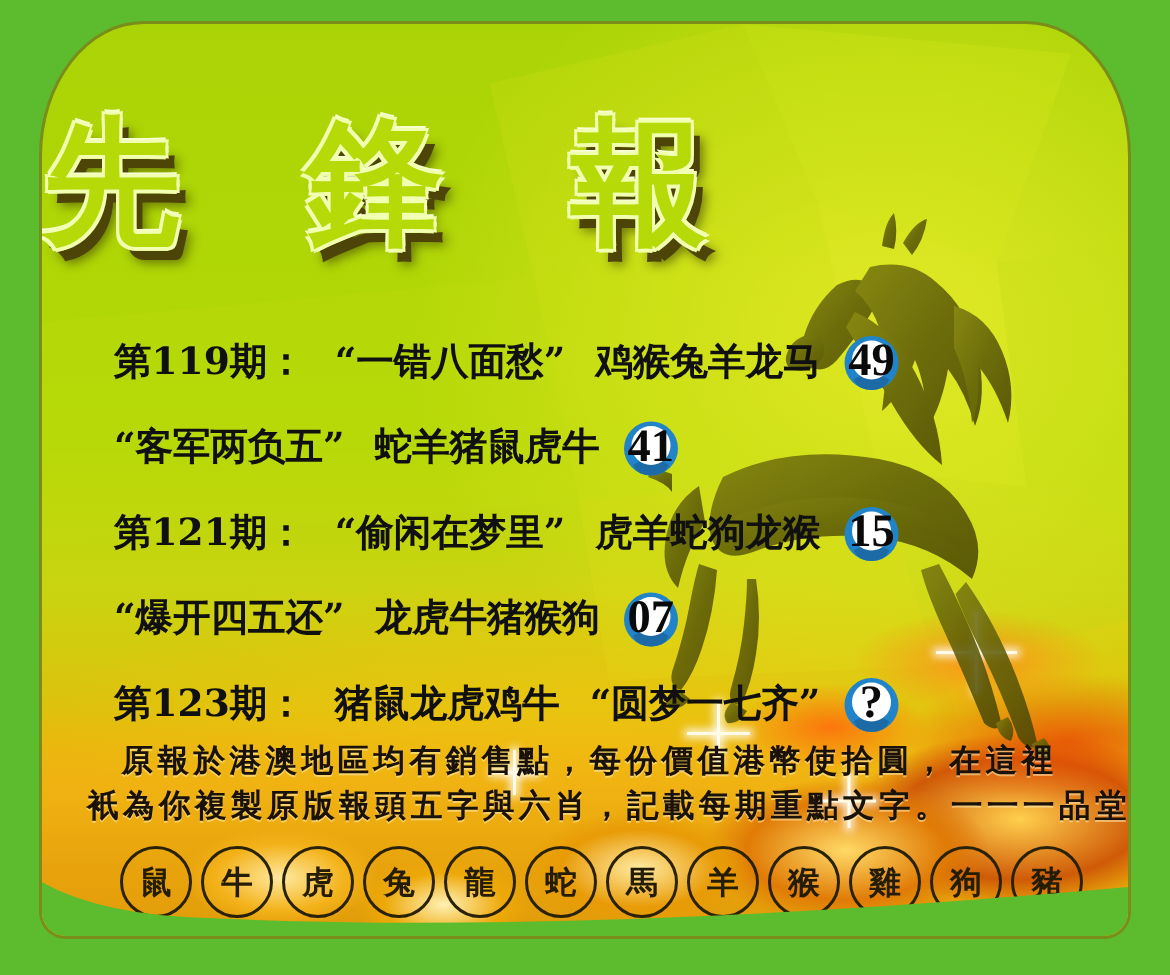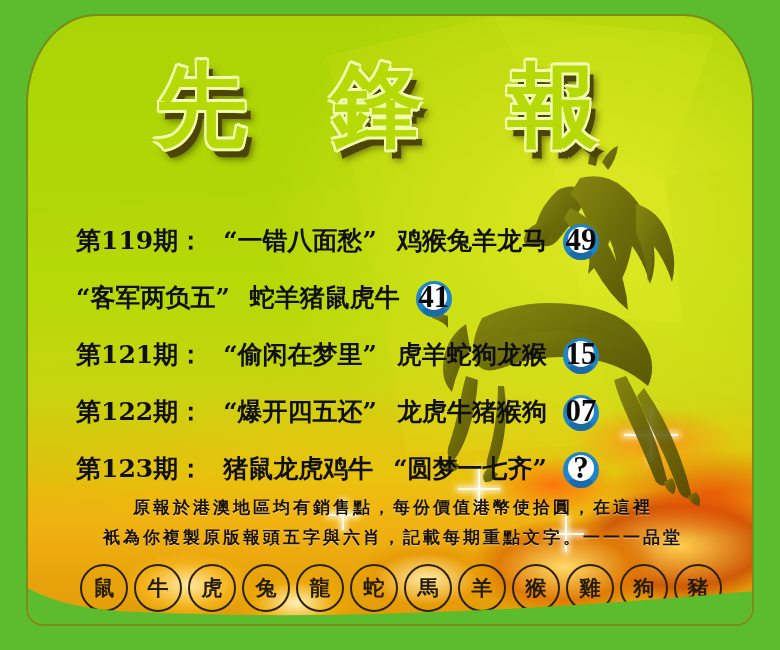--- a/index.html
+++ b/index.html
@@ -60,22 +60,22 @@
   .sparkle::before { width: 2px; height: 100%; }
   .sparkle::after  { width: 100%; height: 2px; }
 
   
   #bottomcurve {
     position: absolute; left: -10px; right: -10px; bottom: -6px; height: 70px;
   }
 
   
   #masthead {
-    position: absolute; left: 0; right: 0; top: 28px;
-    text-align: center;
+    position: absolute; left: 0; right: 0; top: 44px;
+    text-align: left;
     font-family: "DejaVu Sans", "Liberation Sans", sans-serif;
     font-weight: bold;
     font-size: 92px;
     letter-spacing: 26px;
     color: #b6d908;
     text-shadow:
       -2px -2px 0 #f2ffb0, 2px -2px 0 #f2ffb0, -2px 2px 0 #f2ffb0, 2px 2px 0 #f2ffb0,
       0 -3px 0 #f7ffd0, 0 3px 0 #e8f79a,
       6px 9px 0 #4d4508, 8px 11px 7px rgba(40,36,4,.55);
     white-space: nowrap;
@@ -123,21 +123,21 @@
   }
 
   
   #footer {
     position: absolute; left: 30px; right: 24px; top: 476px;
     text-align: center;
   }
   .foot-line {
     font-family: "DejaVu Sans", "Liberation Sans", sans-serif;
     font-weight: bold;
-    font-size: 17px;
+    font-size: 21px;
     letter-spacing: 3px;
     color: #1a1208;
     line-height: 30px;
     white-space: nowrap;
     text-shadow: 0 1px 0 rgba(255,244,190,.5);
   }
 
   
   #zodiac {
     position: absolute; left: 52px; right: 30px; top: 548px;
@@ -257,21 +257,20 @@
           <svg class="shape" viewBox="0 0 40 40">
             <circle cx="20" cy="21" r="18" fill="#2184c8"></circle>
             <path d="M20 39 q-9 0 -12 -7 q6 -4 12 -4 q6 0 12 4 q-3 7 -12 7z" fill="#1d6ba6"></path>
             <circle cx="20" cy="19" r="13" fill="#ffffff"></circle>
           </svg>
           <span class="num">15</span>
         </span>
       </div>
 
       <div class="row">
-        <span class="row-text">第122期：</span>
         <span class="row-text">“爆开四五还”</span>
         <span class="row-text">龙虎牛猪猴狗</span>
         <span class="ball">
           <svg class="shape" viewBox="0 0 40 40">
             <circle cx="20" cy="21" r="18" fill="#2184c8"></circle>
             <path d="M20 39 q-9 0 -12 -7 q6 -4 12 -4 q6 0 12 4 q-3 7 -12 7z" fill="#1d6ba6"></path>
             <circle cx="20" cy="19" r="13" fill="#ffffff"></circle>
           </svg>
           <span class="num">07</span>
         </span>

